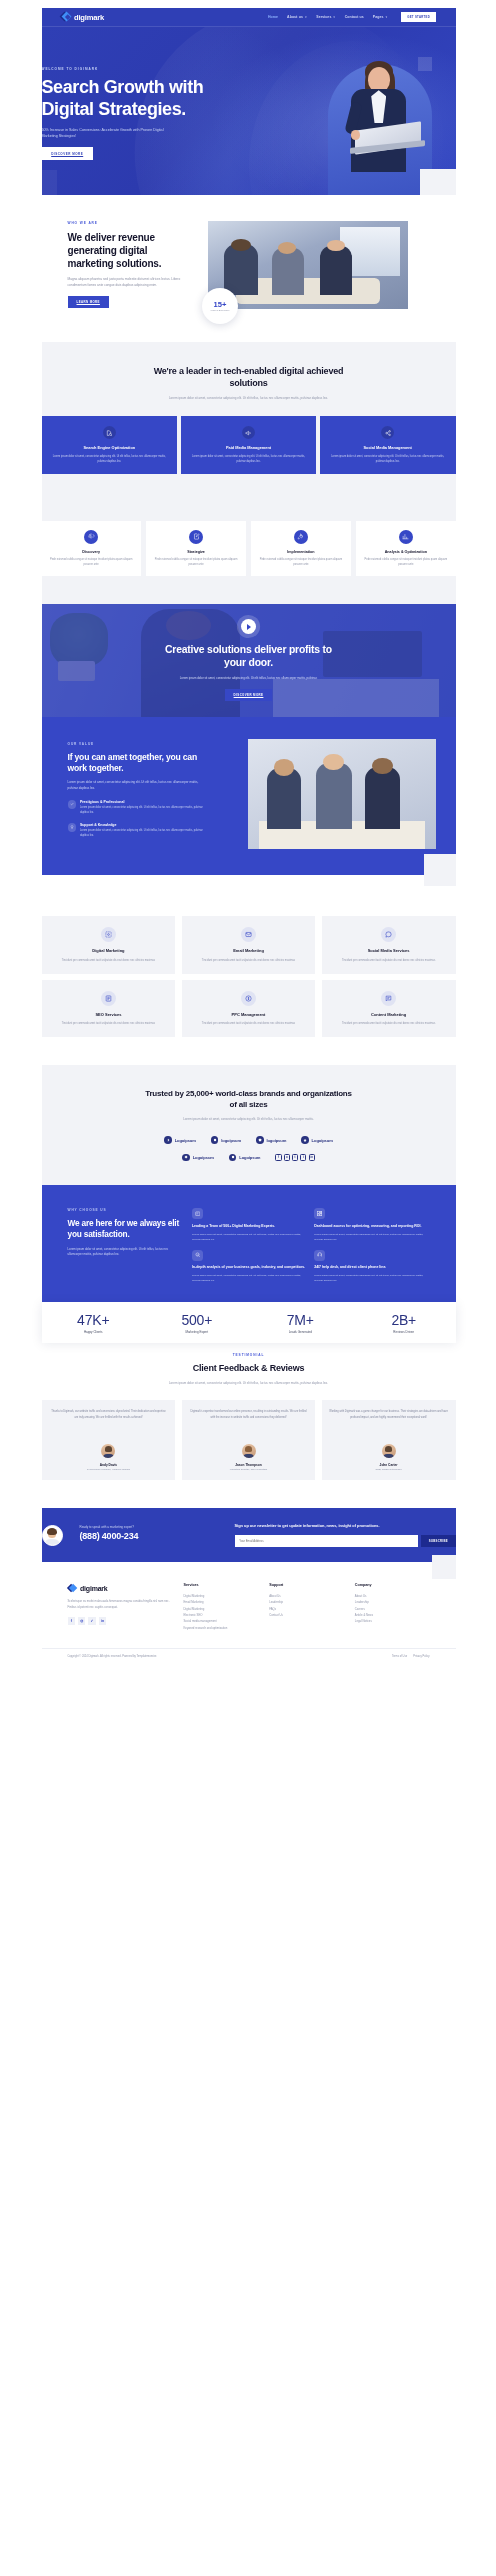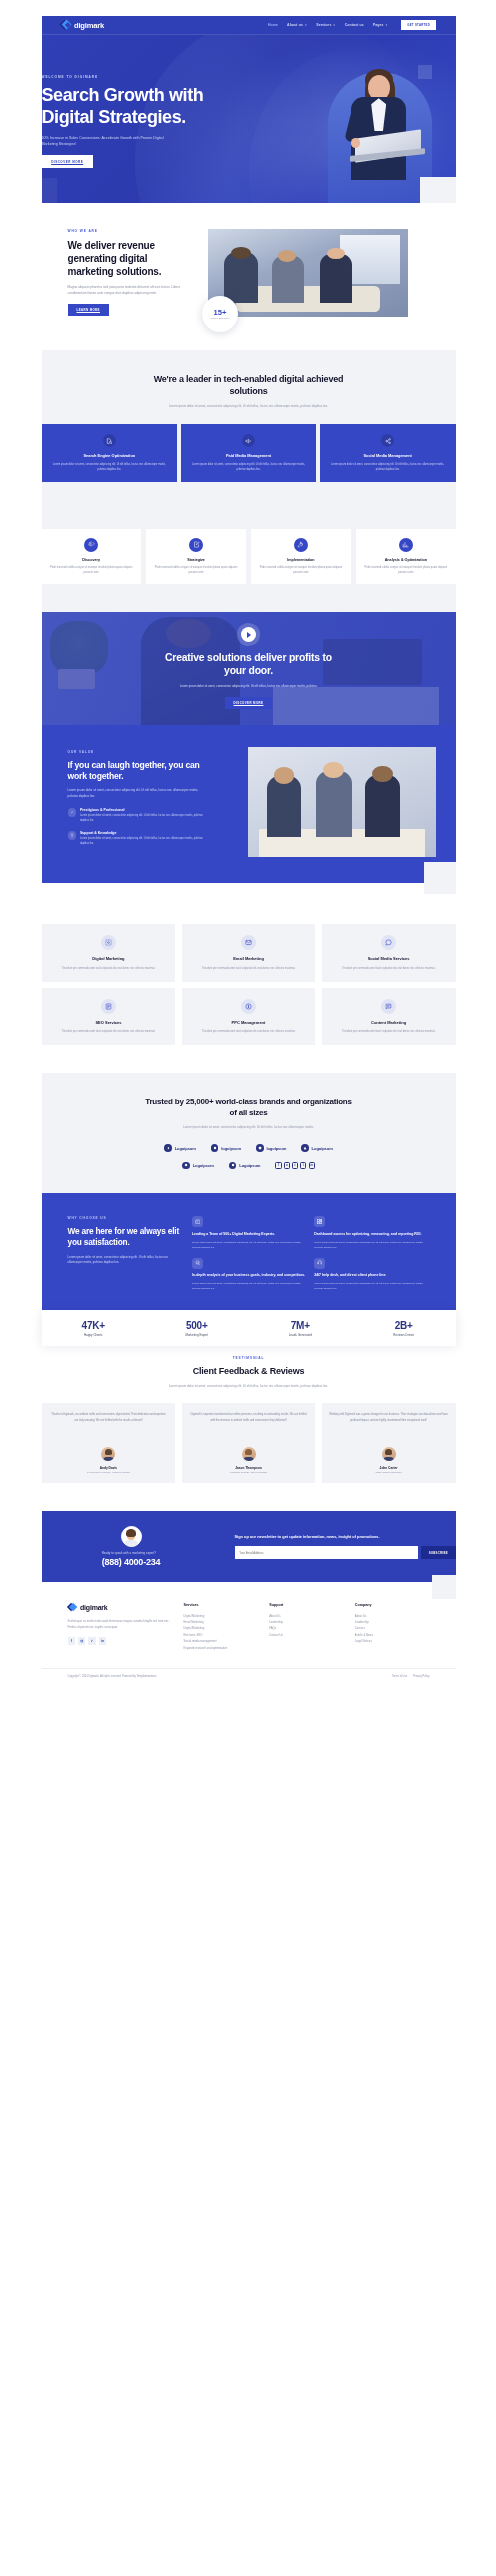--- a/index.html
+++ b/index.html
@@ -1,21 +1,21 @@
 <!DOCTYPE html>
 <html style="font-size:11px"><head>
 <meta charset="utf-8">
 <style>
   * { margin:0; padding:0; box-sizing:border-box; }
   body {
     width:497px; background:#ffffff;
     font-family:"Liberation Sans", sans-serif;
     color:#1b1b2b; -webkit-font-smoothing:antialiased;
   }
-  .wrap { width:414px; margin:16px auto; }
+  .wrap { width:414px; margin:8px auto; }
   .inner { width:414px; margin:0 auto; }
 
   
   .header {
     height:19.3px; background:#2f3fb5; display:flex; align-items:center;
     padding:0 19.3px; position:relative; z-index:20;
     border-bottom:0.7px solid rgba(255,255,255,.12);
   }
   .logo { display:flex; align-items:center; gap:2.8px; }
   .logo-mark { width:10.4px; height:10.4px; position:relative; }
@@ -372,21 +372,21 @@
   
   .stats-wrap { background:#3647c6; padding-top:18px; position:relative; }
   .stats-wrap:after {
     content:''; position:absolute; left:0; right:0; bottom:0; height:18px; background:#fff;
   }
   .stats {
     position:relative; z-index:3; background:#fff; display:flex;
     box-shadow:0 1.4px 11px rgba(20,30,80,.10); padding:9.7px 0;
   }
   .stat { flex:1; text-align:center; }
-  .stat .n { font-size:10px; font-weight:bold; color:#2a3380; letter-spacing:-0.2px; }
+  .stat .n { font-size:14px; font-weight:normal; color:#2a3380; letter-spacing:-0.2px; }
   .stat .l { font-size:3px; color:#4a4f66; margin-top:2.1px; }
 
   
   .testi { background:#fff; padding:9.7px 0 28px; }
   .testi .kicker { text-align:center; }
   .t-grid { display:flex; gap:6.2px; margin-top:14px; }
   .tcard { flex:1; background:#f2f3f7; padding:9px 7.6px; text-align:center; }
   .tcard .q { font-size:2.6px; line-height:2; color:#81869c; min-height:28px; }
   .t-av {
     width:14px; height:14px; border-radius:50%; margin:7px auto 4.1px;
@@ -400,21 +400,21 @@
   .t-av b {
     position:absolute; left:12%; bottom:0; width:76%; height:34%;
     background:#36406b; border-radius:9.7px 9.7px 0 0;
   }
   .t-name { font-size:3.2px; font-weight:bold; color:#14142b; }
   .t-role { font-size:2.4px; color:#9196aa; font-style:italic; margin-top:1.4px; }
 
   
   .cta { background:#2f3fb5; padding:15px 0; }
   .cta-row { display:flex; align-items:center; gap:14px; }
-  .cta-left { display:flex; align-items:center; gap:4px; width:179px;flex-direction:column; }
+  .cta-left { display:flex; align-items:flex-start; gap:17px; width:179px; }
   .cta-av {
     width:21px; height:21px; border-radius:50%; background:#fff; flex-shrink:0;
     position:relative; overflow:hidden; border:1.4px solid #fff;
   }
   .cta-av i { position:absolute; left:24%; top:10%; width:52%; height:42%;
     background:#5a3d28; border-radius:50% 50% 34% 34%; }
   .cta-av u { position:absolute; left:28%; top:26%; width:44%; height:40%;
     background:#e8bd98; border-radius:50%; }
   .cta-av b { position:absolute; left:10%; bottom:0; width:80%; height:32%;
     background:#e9ecf4; border-radius:9.7px 9.7px 0 0; }
@@ -672,21 +672,21 @@
       <p>Lorem ipsum dolor sit amet, consectetur adipiscing elit. Ut elit tellus, luctus nec ullamcorper mattis, pulvinar.</p>
       <a href="#" class="btn-blue-v">DISCOVER MORE</a>
     </div>
   </div>
 
   <div class="laugh">
     <div class="inner">
       <div class="laugh-row">
         <div class="laugh-left">
           <div class="kicker">OUR VALUE</div>
-          <h2>If you can laugh together, you can work together.</h2>
+          <h2>If you can amet together, you can work together.</h2>
           <p class="lead">Lorem ipsum dolor sit amet, consectetur adipiscing elit. Ut elit tellus, luctus nec ullamcorper mattis, pulvinar dapibus leo.</p>
           <div class="laugh-feat">
             <div class="lf-item">
               <div class="lf-ico">
                 <svg viewBox="0 0 24 24" fill="none" stroke="#fff" stroke-width="2.4">
                     <path d="M20 6L9 17l-5-5"></path>
                   </svg>
               </div>
               <div>
                 <div class="lf-t">Prestigious &amp; Professional</div>

